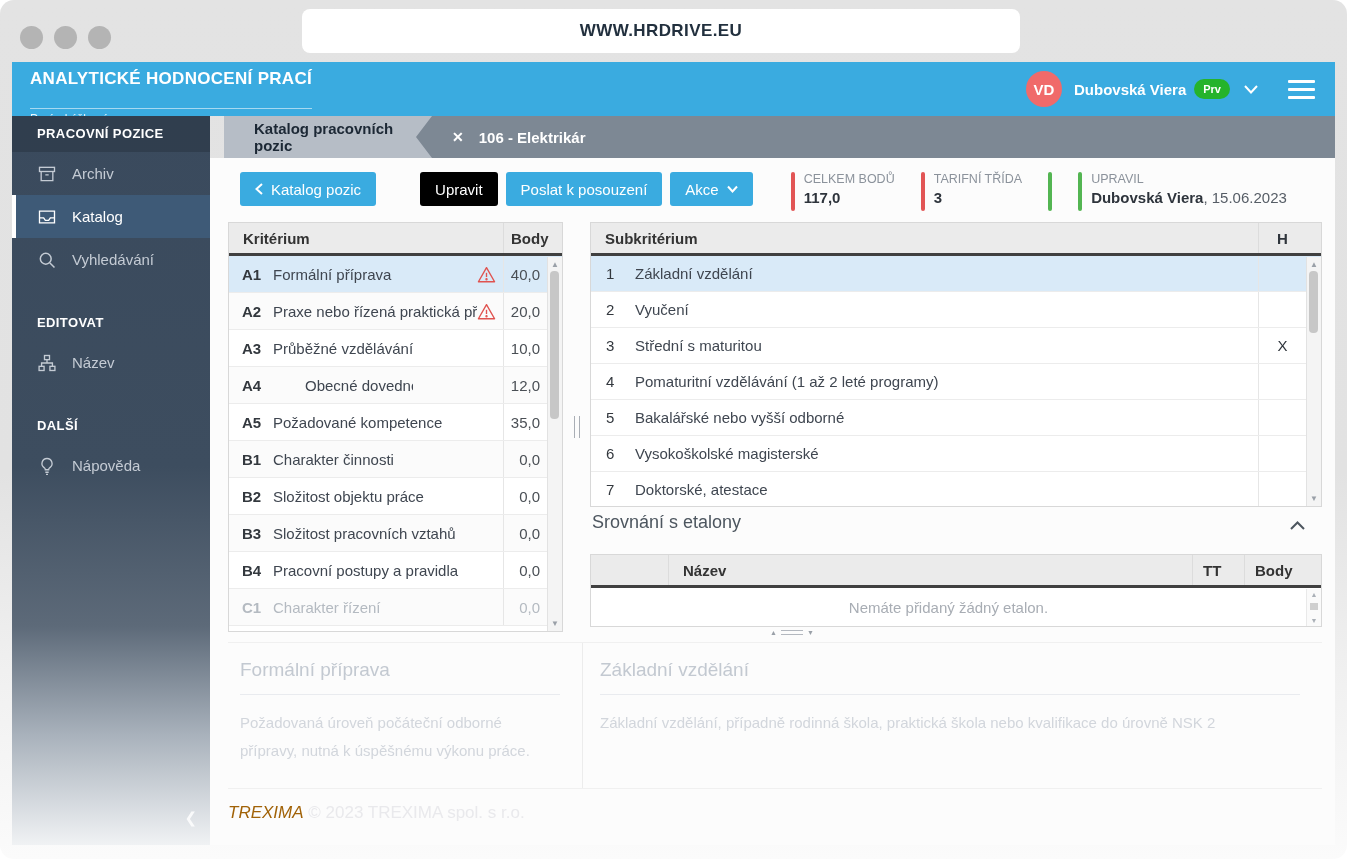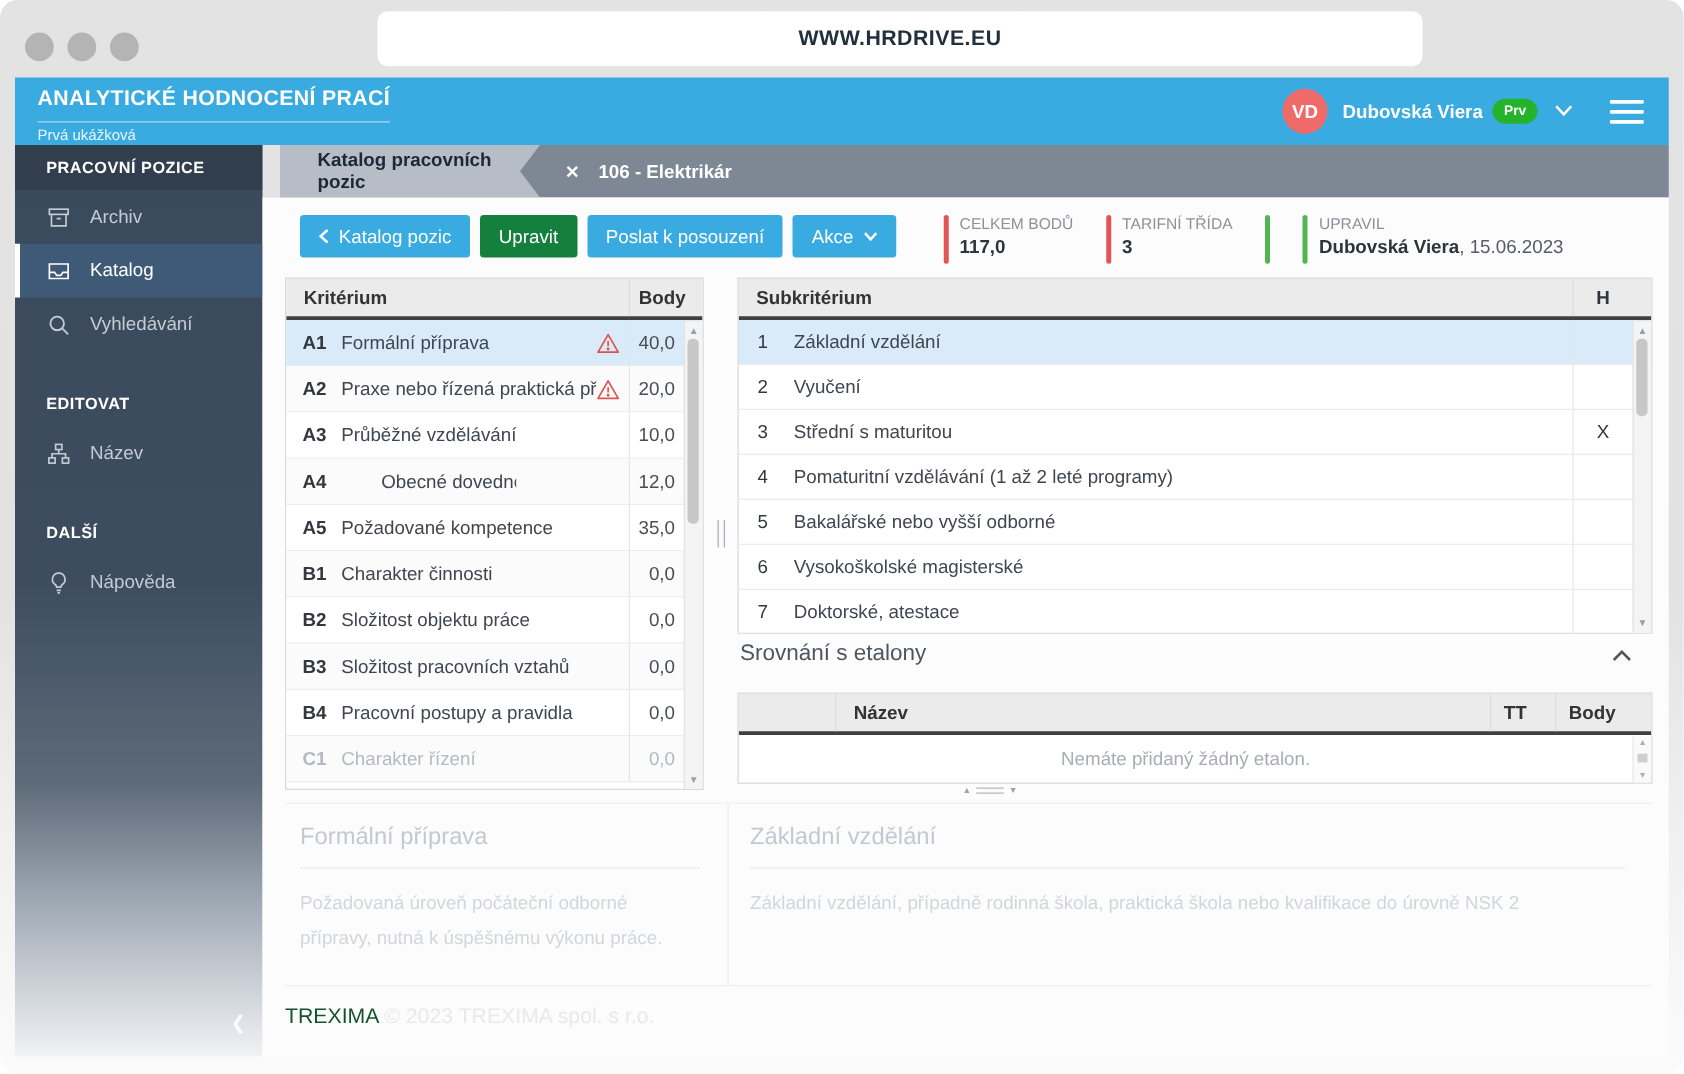--- a/index.html
+++ b/index.html
@@ -6,34 +6,34 @@
   html,body { width:1347px; height:859px; background:#fff; overflow:hidden;
               font-family:"Liberation Sans", sans-serif; }
   .stage { position:relative; width:1347px; height:859px; }
   .window { position:absolute; inset:0; border-radius:14px; overflow:hidden;
             background:linear-gradient(180deg,#e3e3e3 0%,#e2e2e2 55%,#f0f0f0 78%,#fbfbfb 100%); }
 
   
   .chrome { position:absolute; left:0; top:0; right:0; height:62px; }
   .dots { position:absolute; left:20px; top:26px; display:flex; gap:11px; }
   .dot { width:23px; height:23px; border-radius:50%; background:#b4b4b4; }
-  .addressbar { position:absolute; left:302px; top:9px; width:836px; height:44px; background:#fff;
+  .addressbar { position:absolute; left:302px; top:9px; width:718px; height:44px; background:#fff;
                 border-radius:8px; display:flex; align-items:center; justify-content:center;
                 font-size:17px; font-weight:700; color:#22303e; letter-spacing:.4px; }
 
   
   .app-header { position:absolute; left:12px; right:12px; top:62px; height:54px; background:#3aabe0; display:flex; }
   .logo { width:198px; flex:none; background:#1d5d80; display:flex; align-items:center; padding-left:22px; gap:11px; }
   .grid-icon { display:grid; grid-template-columns:repeat(3,5px); grid-gap:2.5px; }
   .grid-icon i { width:5px; height:5px; background:#fff; border-radius:1px; }
   .logo-hr { font-size:27px; font-weight:300; color:#dcebf3; letter-spacing:1px; }
   .logo-drive { font-size:27px; font-weight:800; color:#fff; letter-spacing:.5px; margin-left:-4px; }
   .title-block { padding:7px 0 0 18px; }
   .page-title { display:inline-block; color:#fff; font-size:17px; font-weight:700; letter-spacing:.3px;
-                border-bottom:1px solid rgba(255,255,255,.55); padding-bottom:8px; }
+                border-bottom:1px solid rgba(255,255,255,.55); padding-bottom:19px; }
   .page-subtitle { color:#eaf6fd; font-size:12px; margin-top:3px; }
   .user-area { margin-left:auto; display:flex; align-items:center; padding-right:20px; }
   .avatar { width:36px; height:36px; border-radius:50%; background:#f06a6a; color:#fff; font-weight:700;
             font-size:15px; display:flex; align-items:center; justify-content:center; }
   .user-name { color:#fff; font-weight:700; font-size:15px; margin-left:12px; }
   .user-badge { background:#25b32b; color:#fff; font-size:11px; font-weight:700; padding:4px 9px;
                 border-radius:11px; margin-left:8px; }
   .chev { display:inline-block; margin-left:14px; }
   .hamburger { margin-left:30px; display:flex; flex-direction:column; gap:5px; cursor:pointer; }
   .hamburger i { width:27px; height:3px; background:#fff; border-radius:1px; }
@@ -60,21 +60,21 @@
                 gap:15px; color:#fff; font-weight:700; font-size:15px; }
   .tab-close { font-size:14px; font-weight:700; cursor:pointer; }
 
   
   .content { position:absolute; left:210px; right:12px; top:158px; bottom:14px; background:#fcfcfc; }
 
   .toolbar { position:absolute; left:30px; top:14px; display:flex; align-items:flex-start; }
   .btn { border:none; border-radius:3px; background:#3aabe0; color:#fff; font-size:15px;
          font-family:inherit; height:34px; padding:0 15px; margin-right:8px; cursor:pointer;
          display:inline-flex; align-items:center; gap:8px; }
-  .btn.orange { background:#15803d; }
+  .btn.orange { background:#000000;margin-left:36px; }
   .stats { display:flex; margin-left:30px; gap:26px; }
   .stat { display:flex; gap:9px; }
   .stat-bar { width:4px; height:39px; border-radius:2px; flex:none; }
   .stat-label { display:block; font-size:12.5px; color:#8b929b; margin-bottom:3px; }
   .stat-value { font-size:15px; font-weight:700; color:#2e343c; }
   .stat-suffix { font-size:15px; color:#565d66; }
 
   
   .panel-table { position:absolute; background:#fff; border:1px solid #d8d8d8; overflow:hidden; }
   .criteria-panel { left:18px; top:64px; width:335px; height:410px; }
@@ -140,21 +140,21 @@
   .panels { position:absolute; left:18px; right:13px; top:484px; height:147px; display:flex;
             border-top:1px solid #f0f0f0; border-bottom:1px solid #f0f0f0; }
   .dpanel { padding:16px 22px 0 12px; }
   .dpanel.first { width:355px; flex:none; border-right:1px solid #ececec; }
   .dpanel.second { flex:1; padding-left:17px; }
   .dpanel h3 { font-size:19px; font-weight:400; color:#c3c9d1; }
   .dpanel .rule { border-top:1px solid #e9ebef; margin:13px 0 14px 0; }
   .dpanel p { font-size:15px; color:#d2d6dc; line-height:1.85; }
 
   .footer { position:absolute; left:18px; top:645px; font-size:17px; }
-  .footer .brand { color:#14532d; }
+  .footer .brand { color:#a16207;font-style:italic; }
   .footer .copy { color:#e9e9ec; }
 </style>
 </head>
 <body>
 
 <div class="stage">
 <div class="window">
 
   <div class="chrome">
     <div class="dots">

